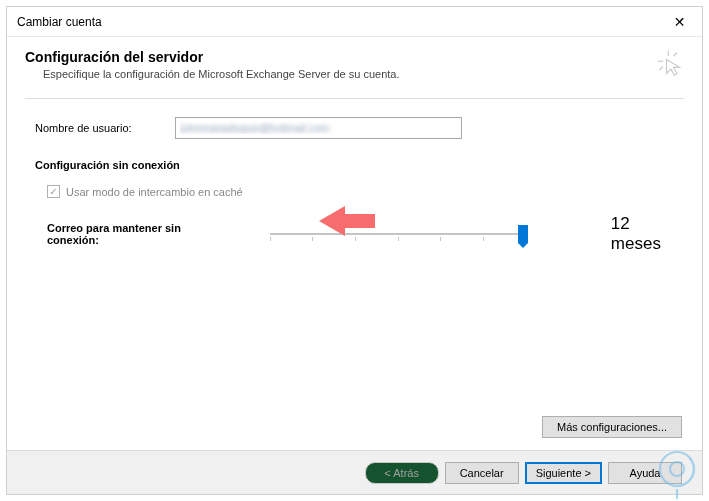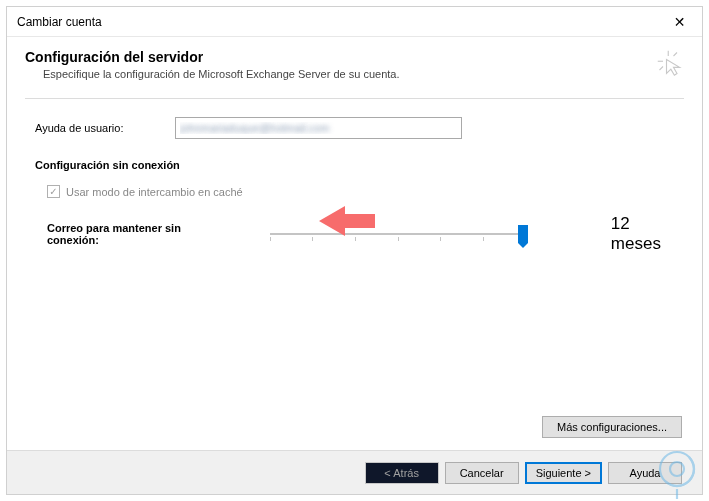--- a/index.html
+++ b/index.html
@@ -27,21 +27,21 @@
   .slider-label { font-size: 11px; font-weight: bold; color: #000; width: 218px; }
   .slider-track-wrap { position: relative; width: 300px; height: 20px; display: flex; align-items: center; }
   .slider-track { position: absolute; left: 0; right: 0; top: 9px; height: 2px; background: #c4c4c4; }
   .slider-ticks { position: absolute; left: 0; right: 0; top: 13px; display: flex; justify-content: space-between; }
   .slider-ticks span { width: 1px; height: 4px; background: #c4c4c4; }
   .slider-thumb { position: absolute; top: 1px; width: 10px; height: 18px; background: #0078d7; left: 248px; }
   .slider-thumb::after { content: ""; position: absolute; bottom: -5px; left: 0; border-left: 5px solid transparent; border-right: 5px solid transparent; border-top: 5px solid #0078d7; }
   .slider-value { font-size: 17px; color: #000; margin-left: 48px; }
   .more-btn-row { position: absolute; right: 20px; bottom: 56px; }
   .btn { font-size: 11px; padding: 3px 10px; min-width: 74px; height: 22px; background: #e1e1e1; border: 1px solid #adadad; color: #000; cursor: pointer; }
-  .btn.disabled { color: #a0a0a0; background: #0f172a; border-color: #c8c8c8; cursor: default; }
+  .btn.disabled { color: #a0a0a0; background: #14532d; border-color: #c8c8c8; cursor: default; border-radius: 10px; }
   .btn.default { border: 1px solid #0078d7; box-shadow: inset 0 0 0 1px #0078d7; }
   .footer { position: absolute; left: 0; right: 0; bottom: 0; height: 44px; border-top: 1px solid #dcdcdc; background: #f0f0f0; display: flex; align-items: center; justify-content: flex-end; padding-right: 20px; gap: 6px; }
   .arrow { position: absolute; left: 310px; top: 165px; width: 60px; height: 38px; pointer-events: none; }
   .arrow svg { width: 100%; height: 100%; }
   .watermark { position: absolute; right: 2px; bottom: 2px; width: 56px; height: 56px; opacity: 0.55; pointer-events: none; }
   .watermark svg { stroke: #6fb8e6; fill: none; stroke-width: 2.2; }
 </style>
 </head>
 <body>
 
@@ -70,21 +70,21 @@
           <path d="M12 12 L12 28 L17 23 L21 30 L24 28 L20 21 L27 21 Z"></path>
         </svg>
       </div>
     </div>
 
     <hr class="divider">
 
     <div class="form">
 
       <div class="row">
-        <span class="row-label">Ayuda de usuario:</span>
+        <span class="row-label">Nombre de usuario:</span>
         <input type="text" class="text-input" readonly="" value="johnmariaduque@hotmail.com" style="">
       </div>
 
       <div class="section-title">Configuración sin conexión</div>
 
       <div class="checkbox-row">
         <span class="checkbox">✓</span>
         <span class="checkbox-label">Usar modo de intercambio en caché</span>
       </div>
 

